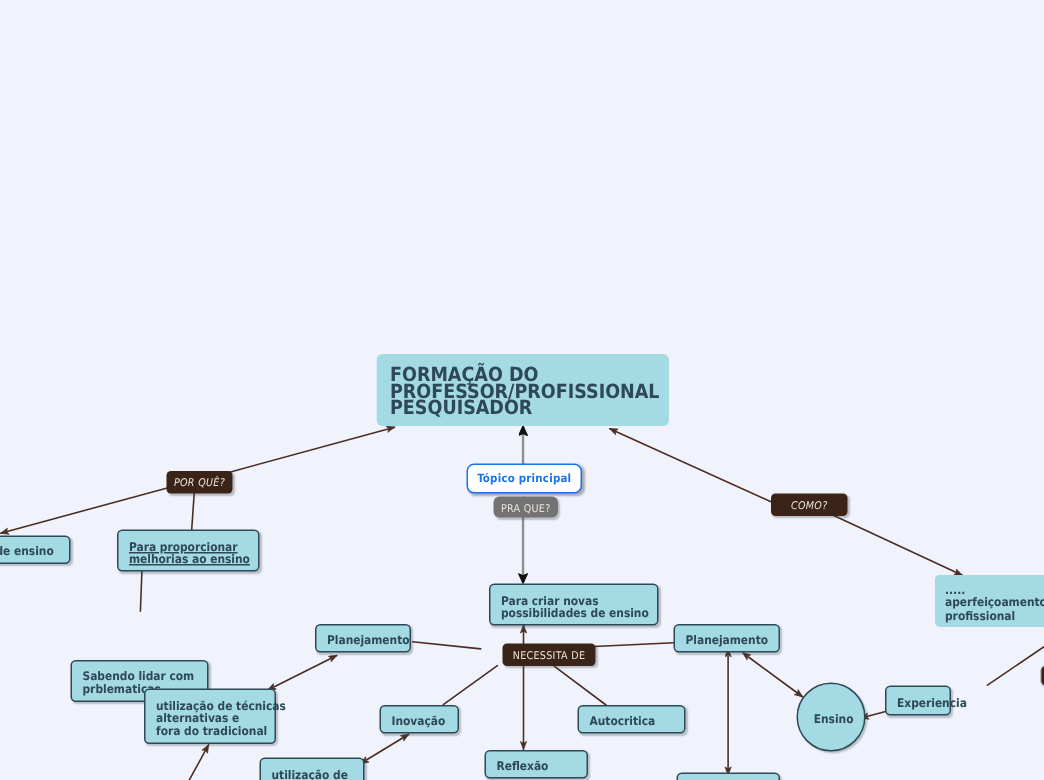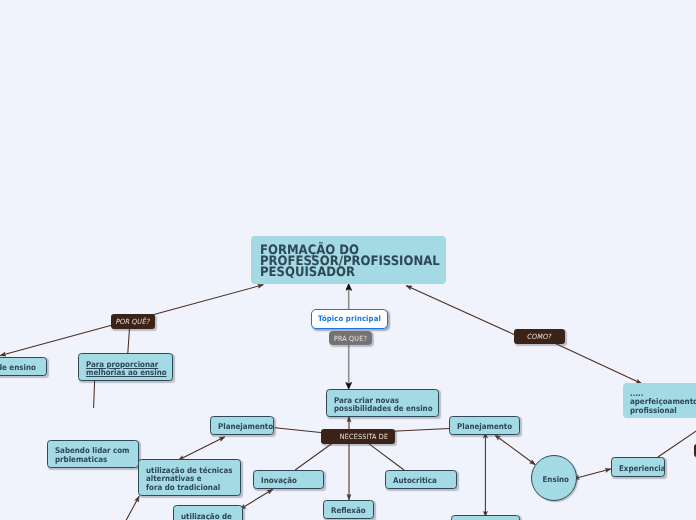--- a/index.html
+++ b/index.html
@@ -97,56 +97,56 @@
 
   <div class="node nbox" style="left:293px;top:389px;width:113px;height:28px;margin-left:33px;">
     <span class="t">Para criar novas
 possibilidades de ensino</span>
   </div>
 
   <div class="node nbox" style="left:210px;top:416px;width:64px;height:19px;">
     <span class="t">Planejamento</span>
   </div>
 
-  <div class="node nbox" style="left:96px;top:459px;width:103px;height:37px;margin-left:42px;">
+  <div class="node nbox" style="left:96px;top:459px;width:88px;height:37px;">
     <span class="t">utilização de técnicas
 alternativas e
 fora do tradicional</span>
   </div>
 
-  <div class="node nbox" style="left:253px;top:470px;width:71px;height:19px;">
+  <div class="node nbox" style="left:253px;top:470px;width:53px;height:19px;">
     <span class="t">Inovação</span>
   </div>
 
   <div class="node nbox" style="left:173px;top:505px;width:70px;height:28px;">
     <span class="t">utilização de
  </span>
   </div>
 
-  <div class="node nbox" style="left:323px;top:500px;width:51px;height:19px;">
+  <div class="node nbox" style="left:323px;top:500px;width:69px;height:19px;">
     <span class="t">Reflexão</span>
   </div>
 
   <div class="node nbox" style="left:385px;top:470px;width:72px;height:19px;">
     <span class="t">Autocritica</span>
   </div>
 
   <div class="node nbox" style="left:449px;top:416px;width:71px;height:19px;">
     <span class="t">Planejamento</span>
   </div>
 
   <div class="node nbox" style="left:451px;top:515px;width:69px;height:19px;">
     <span class="t"></span>
   </div>
 
   <div class="node nbox circ" style="left:531px;top:455px;width:46px;height:46px;justify-content:flex-end;">
     <span class="t">Ensino</span>
   </div>
 
-  <div class="node nbox" style="left:611px;top:457px;width:54px;height:20px;">
+  <div class="node nbox" style="left:590px;top:457px;width:44px;height:20px;">
     <span class="t">Experiencia</span>
   </div>
 
   <div class="node plain" style="left:623.4px;top:382.5px;width:110px;height:35px;padding:4px 7px 0 7px;font-size:7.9px;line-height:8.4px;white-space:pre;align-items:center;display:flex;">
     <span>.....
 aperfeiçoamento
 profissional</span>
   </div>
 
   <div class="label" style="left:111px;top:314px;width:44px;height:15px;font-style:italic;">
@@ -154,19 +154,19 @@
   </div>
 
   <div class="label" style="left:329px;top:331px;width:43px;height:14.2px;background:#737373;border-radius:4px;">
     <span>PRA QUE?</span>
   </div>
 
   <div class="label" style="left:514px;top:329px;width:51px;height:15px;font-style:italic;">
     <span>COMO?</span>
   </div>
 
-  <div class="label" style="left:321px;top:429px;width:62px;height:15px;padding-left:12px;">
+  <div class="label" style="left:335px;top:429px;width:62px;height:15px;">
     <span>NECESSITA DE</span>
   </div>
 
   <div class="label" style="left:693.6px;top:444px;width:20px;height:12.7px;"></div>
 
 </div>
 
 </body></html>

